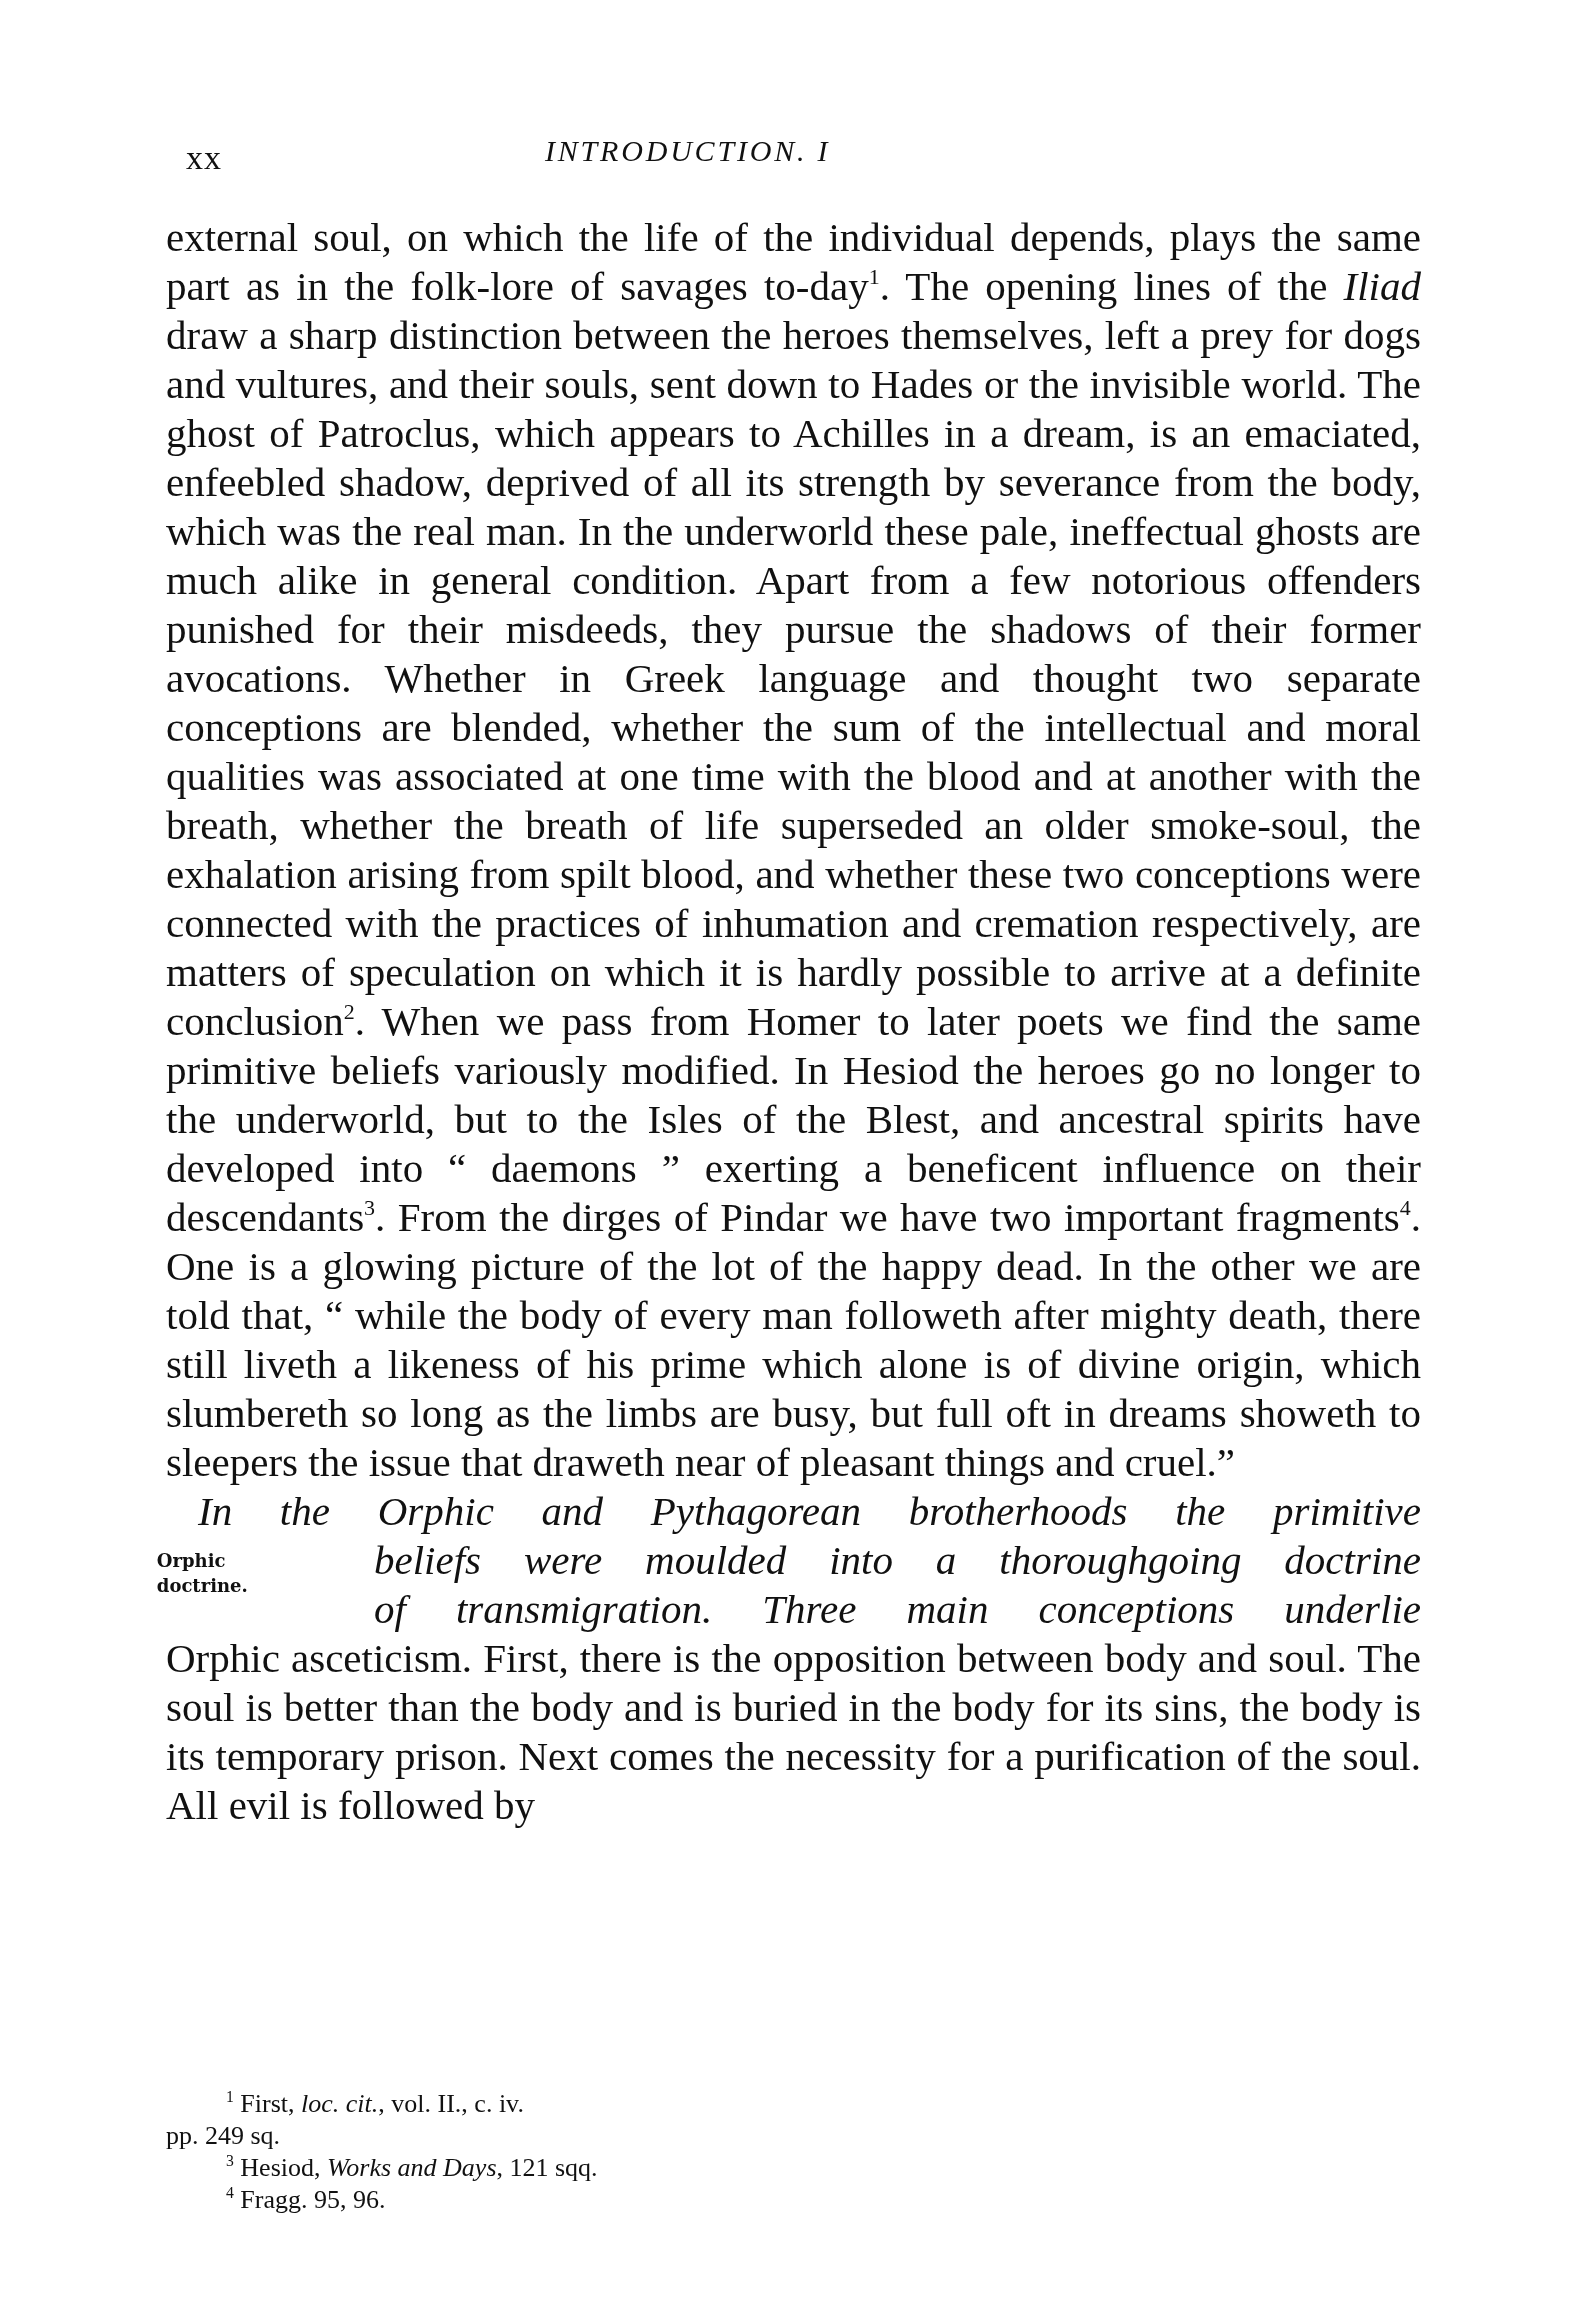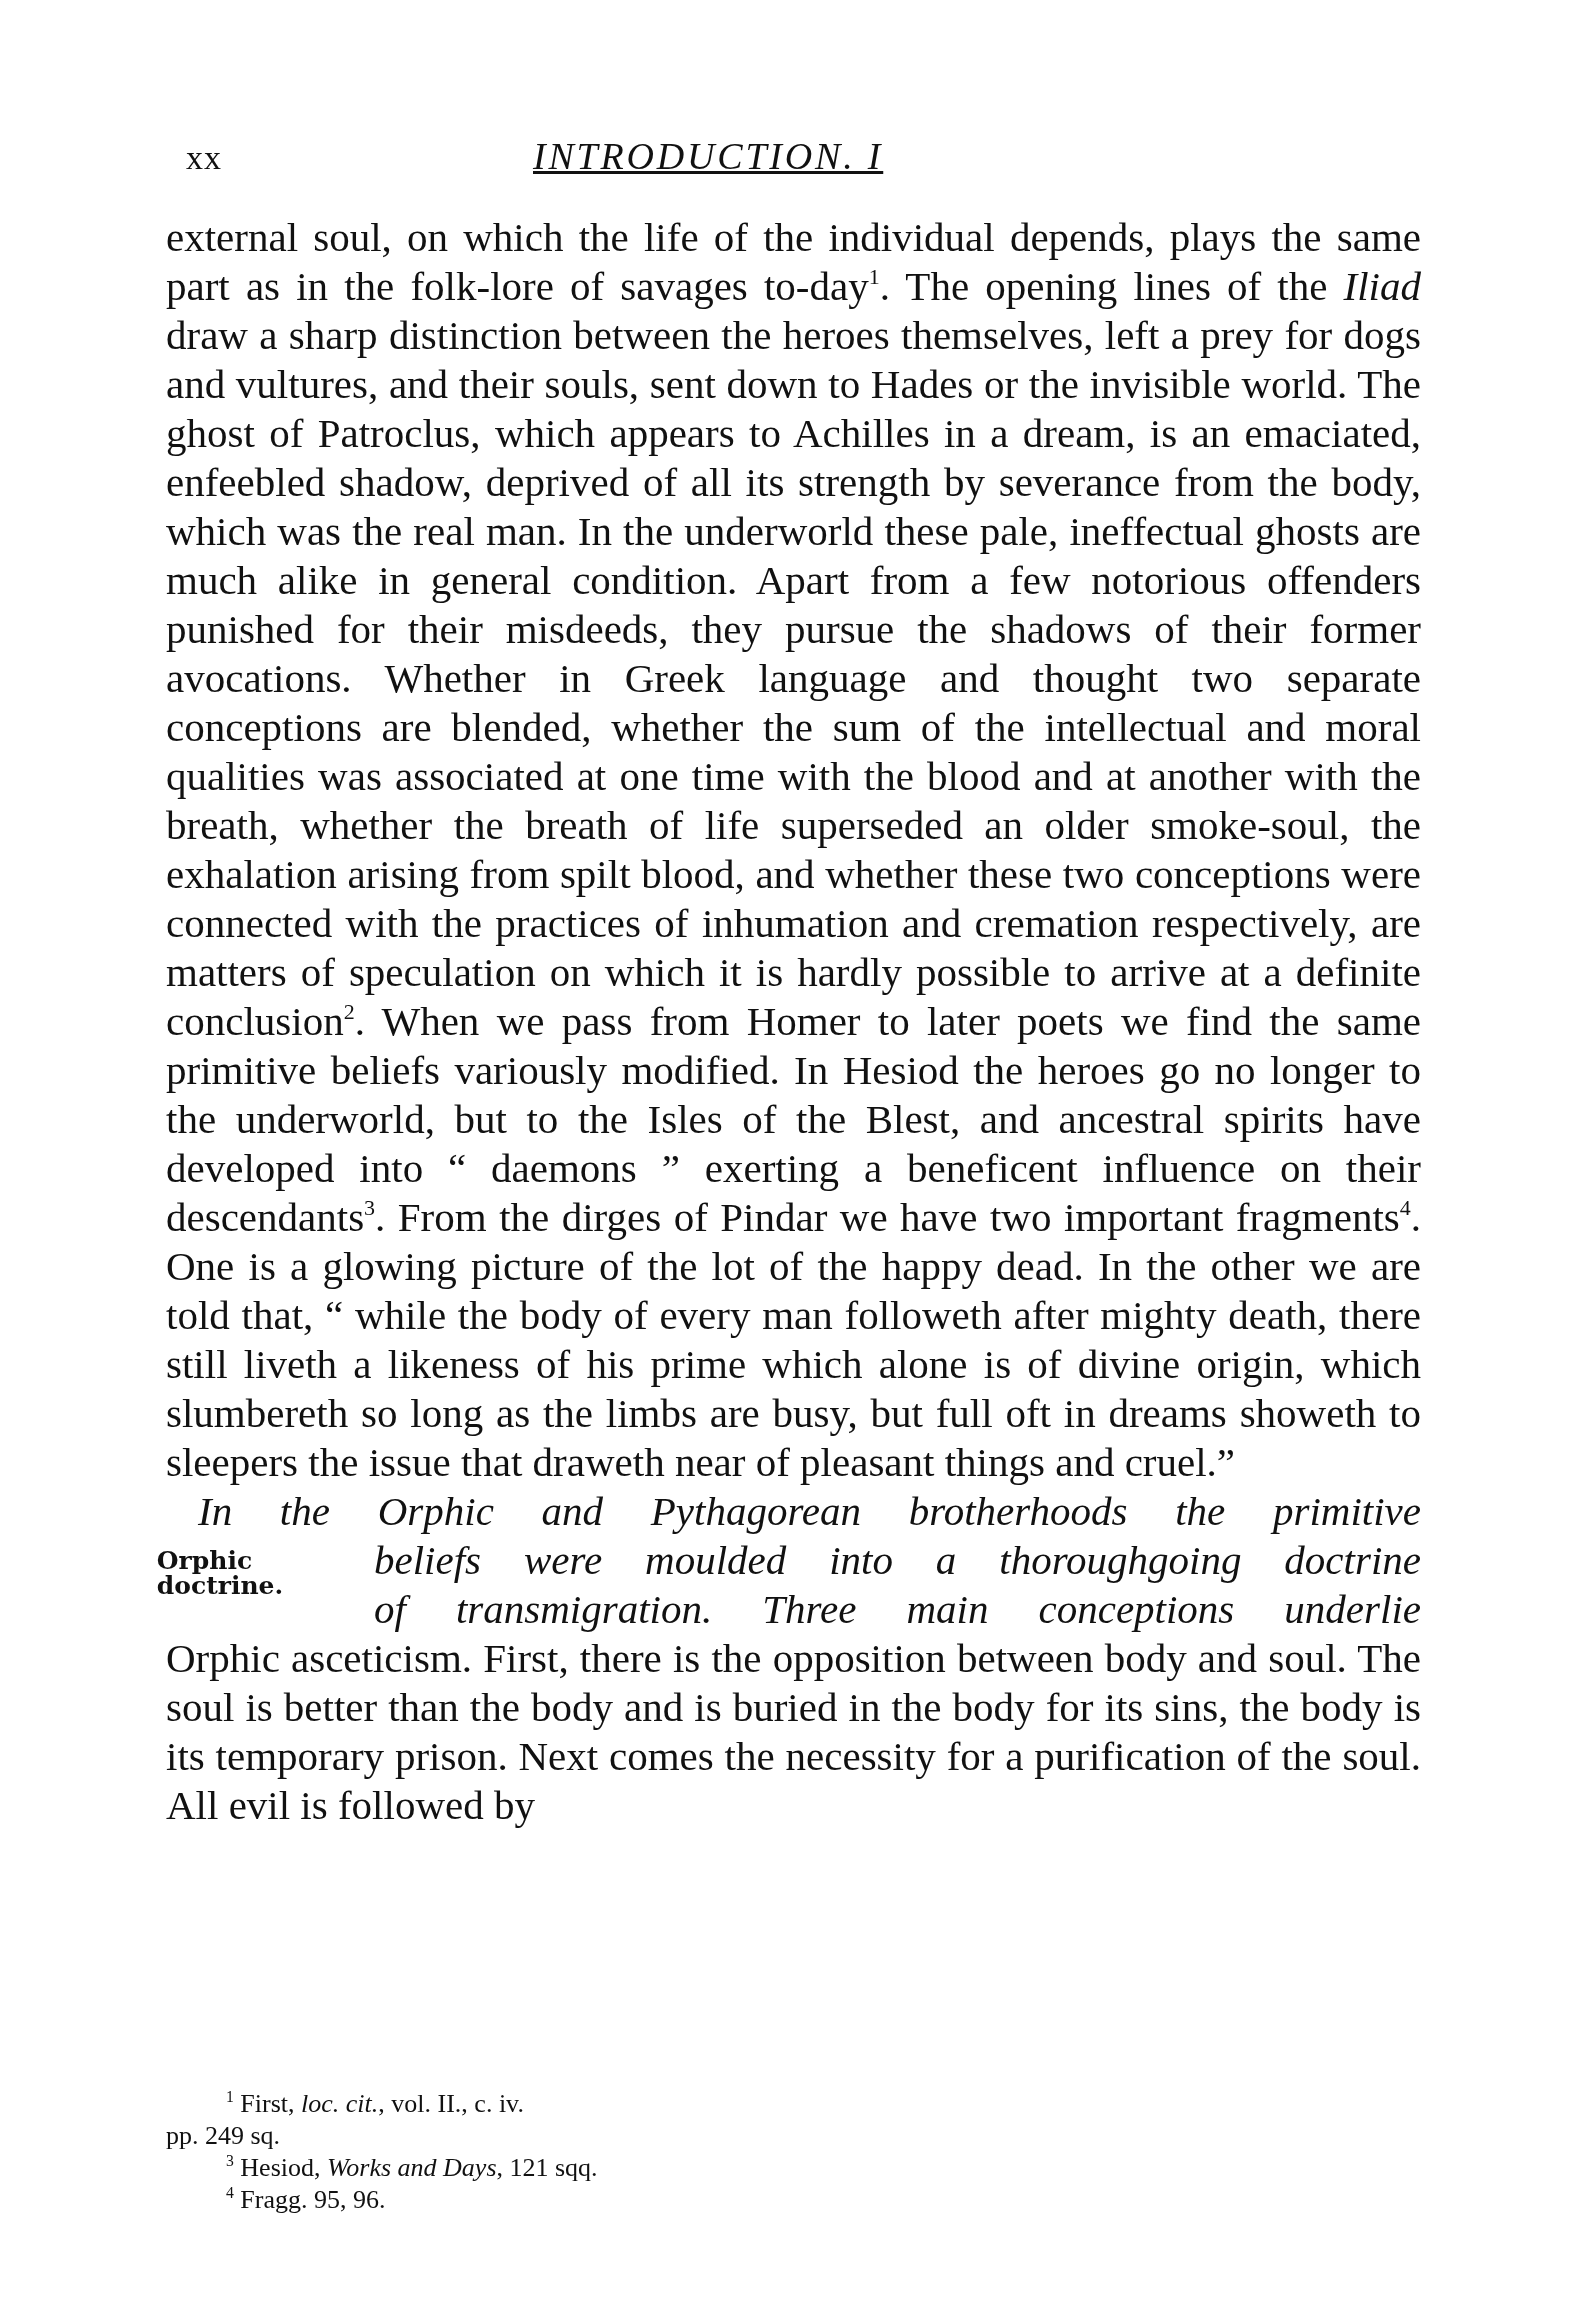--- a/index.html
+++ b/index.html
@@ -3,29 +3,29 @@
 <meta charset="utf-8">
 <style>
   html, body { margin: 0; padding: 0; background: #ffffff; }
   body {
     width: 1591px; height: 2392px; position: relative; overflow: hidden;
     font-family: "Liberation Serif", "DejaVu Serif", serif; color: #111111;
   }
   .page { position: absolute; left: 166px; top: 134px; width: 1255px; }
   .runhead { position: relative; height: 55px; margin-left: 20px; }
   .pageno { position: absolute; left: 0; top: 4.6px; font-size: 34px; letter-spacing: 0.9px; }
-  .title { position: absolute; left: 347px; top: 0; font-size: 38px; font-style: italic; letter-spacing: 2.8px; text-decoration: underline; }
+  .title { position: absolute; left: 359px; top: 0; font-size: 30px; font-style: italic; letter-spacing: 2.8px; }
   .body { margin-top: 24px; font-size: 41px; line-height: 49px; text-align: justify; }
   .body p { margin: 0; }
   sup { font-size: 22px; line-height: 0; vertical-align: 15.7px; }
   i { font-style: italic; }
   .para2-wrap { position: relative; }
   .margin-note {
     position: absolute; left: -9.2px; top: 61px; width: 138px;
-    font-size: 25px; line-height: 25px; font-weight: bold; font-family: "DejaVu Serif", serif;
+    font-size: 18px; line-height: 25px; font-weight: bold; font-family: "DejaVu Serif", serif;
   }
   .para2 .hang { padding-left: 208px; display: block; text-align: justify; font-style: italic; }
   .para2 .hang.last { text-align-last: justify; }
   .footnotes { position: absolute; left: 166px; top: 2088px; width: 1255px; font-size: 26px; line-height: 32px; }
   .fn { padding-left: 60px; text-indent: 0; }
   .fn sup { font-size: 15.7px; vertical-align: 10px; }
   .fn-cont { padding-left: 0; }
 </style>
 </head>
 <body>

